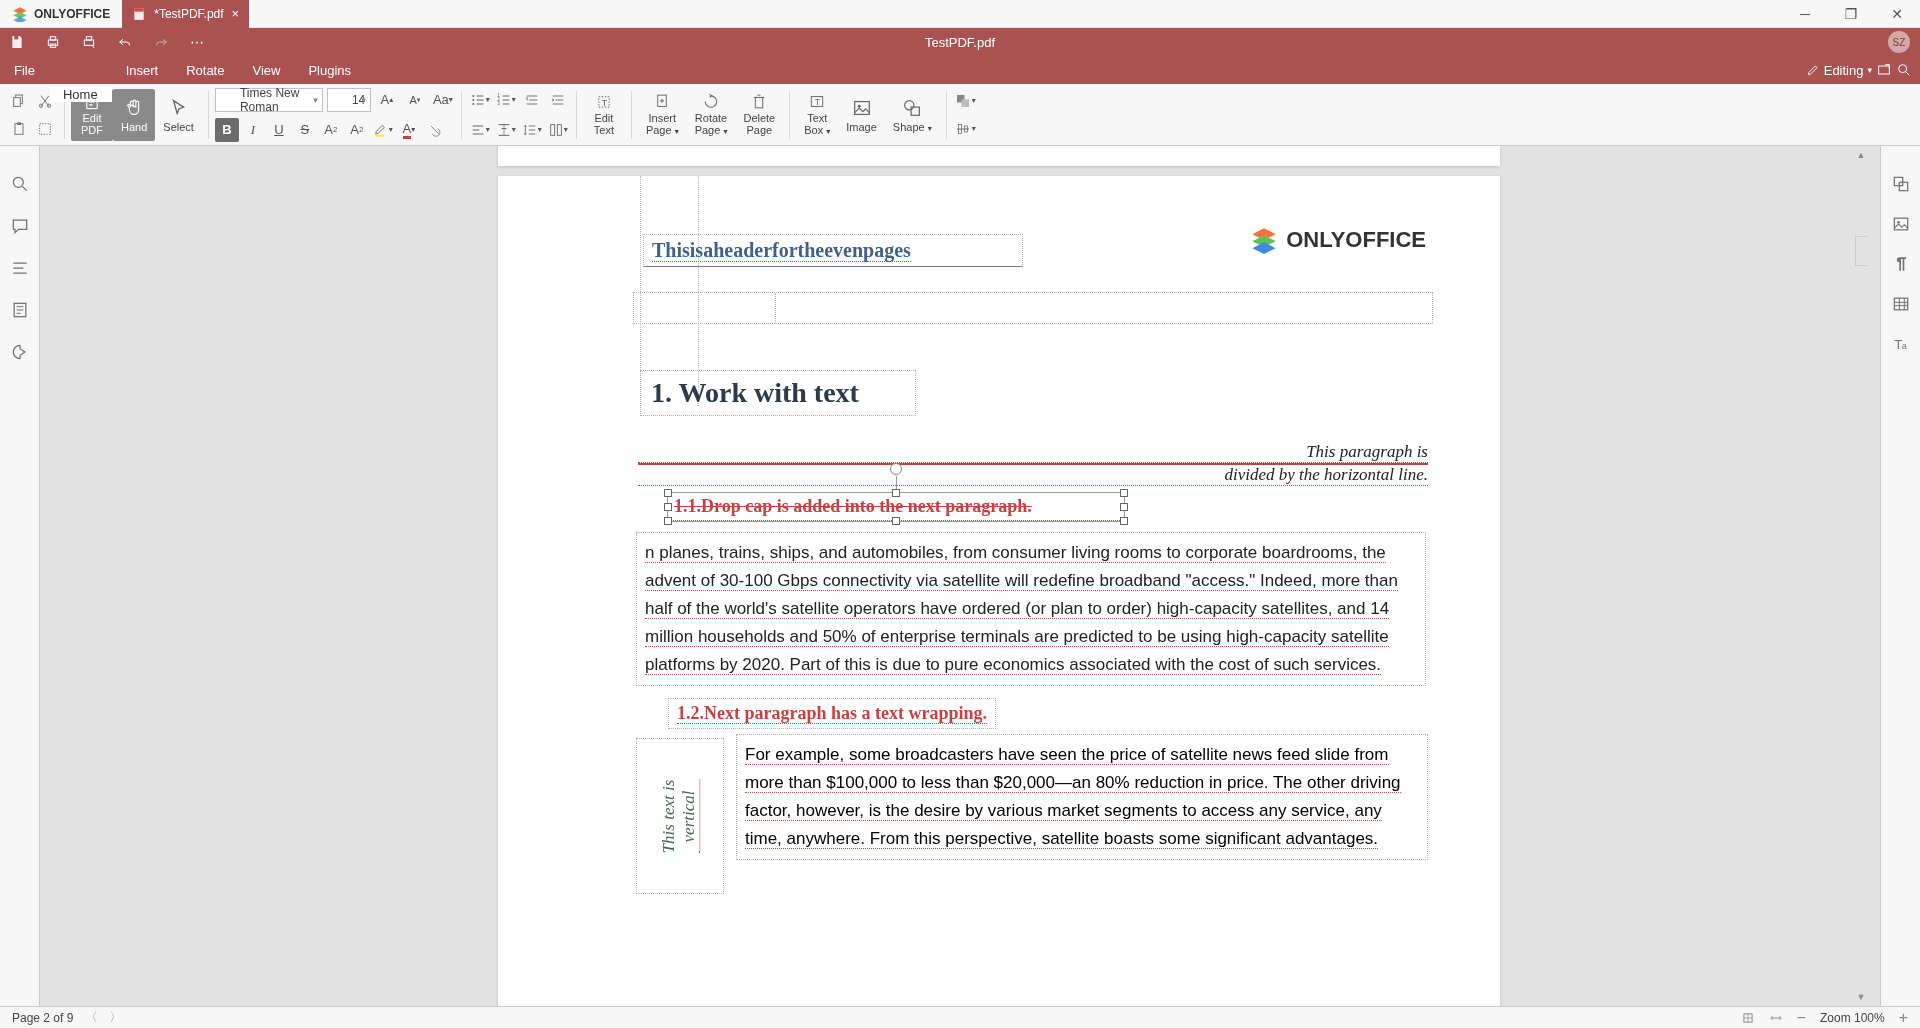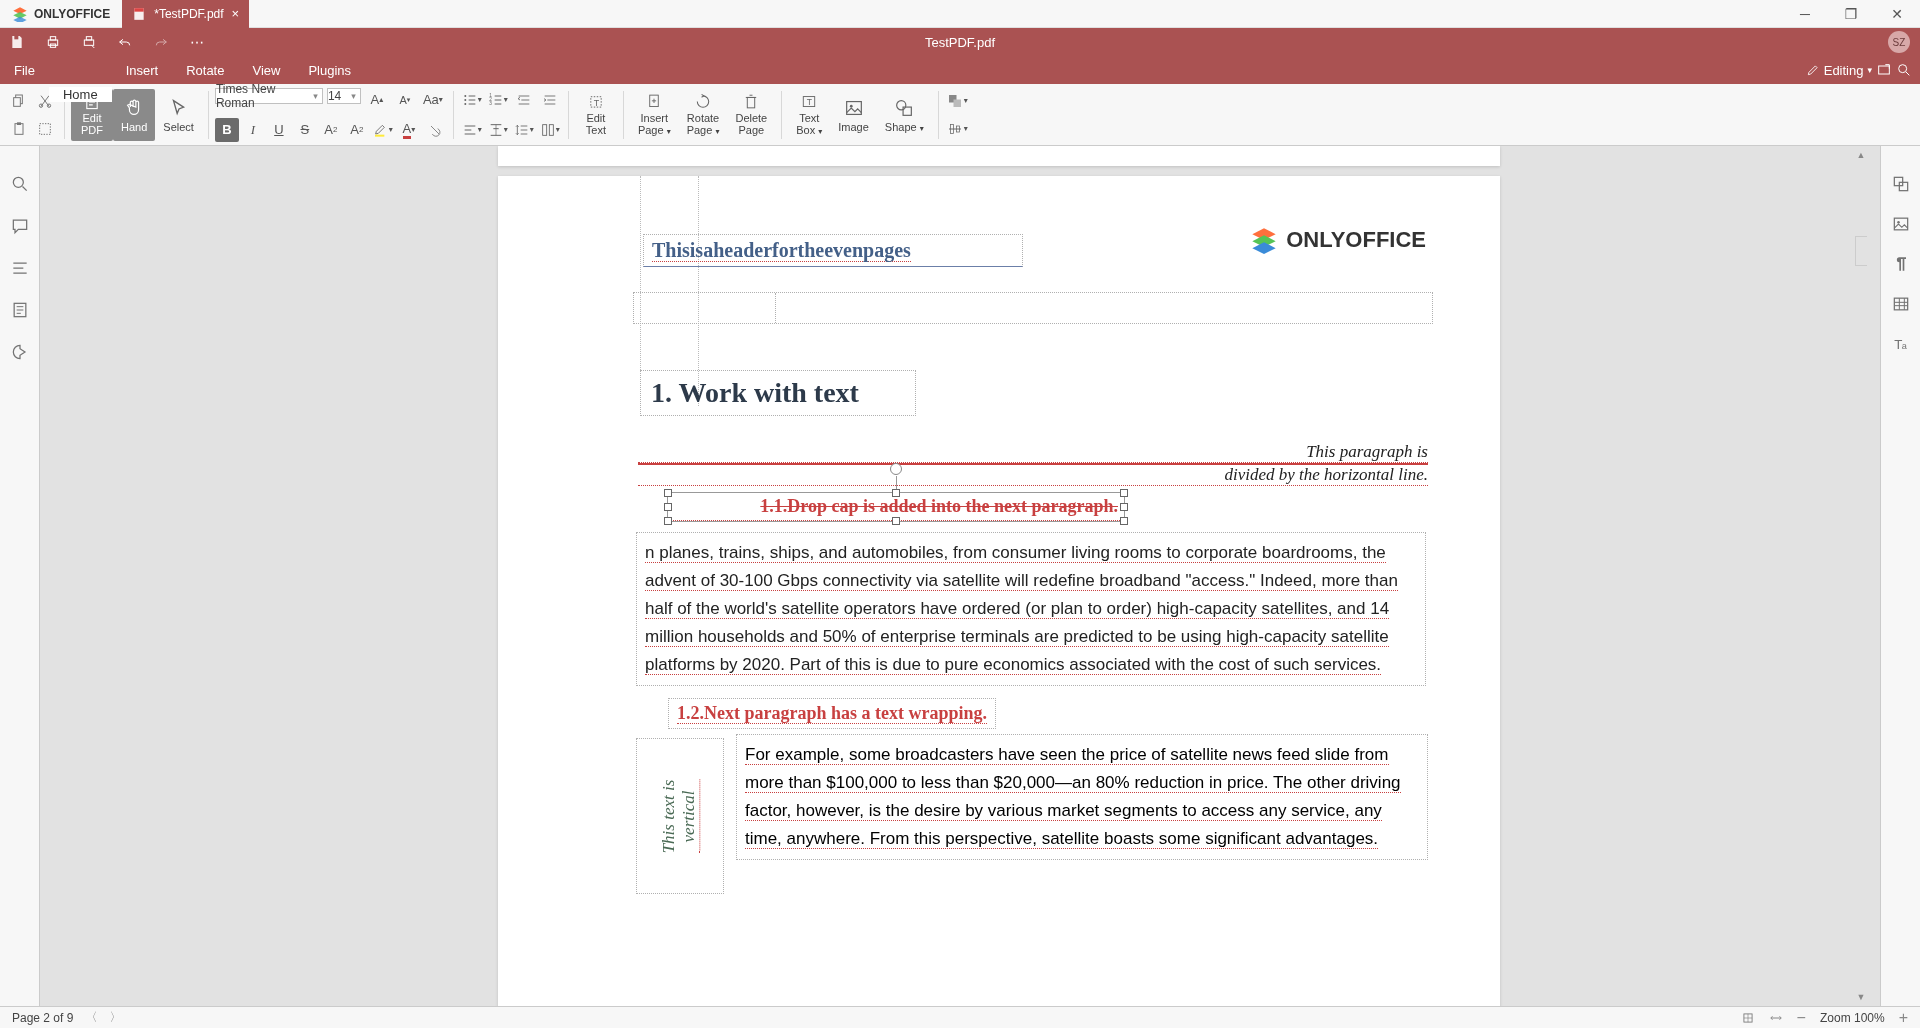--- a/index.html
+++ b/index.html
@@ -28,21 +28,21 @@
 
 
 .ribbon { height: 62px; background: #f7f7f7; border-bottom: 1px solid #cbcbcb; display: flex; align-items: center; padding: 0 6px; gap: 0; }
 .ribbon-sep { width: 1px; height: 48px; background: #d8d8d8; margin: 0 6px; }
 .rib-col { display: flex; flex-direction: column; gap: 4px; }
 .rib-btn { width: 26px; height: 24px; display: flex; align-items: center; justify-content: center; color: #555; }
 .rib-btn svg { width: 16px; height: 16px; }
 .big-btn { display: flex; flex-direction: column; align-items: center; justify-content: center; font-size: 11px; color: #444; padding: 4px 8px; gap: 2px; min-width: 42px; height: 52px; }
 .big-btn.dark { background: #8a8a8a; color: #fff; border-radius: 2px; }
 .big-btn svg { width: 22px; height: 22px; }
-.font-select { height: 16px; border: 1px solid #c0c0c0; background: #fff; font-size: 12px; padding: 0 18px 0 0; position: relative; color: #444; display:flex; align-items:center;}
+.font-select { height: 24px; border: 1px solid #c0c0c0; background: #fff; font-size: 12px; padding: 0 18px 0 24px; position: relative; color: #444; display:flex; align-items:center;}
 .font-select::after { content: "▾"; position: absolute; right: 4px; font-size: 9px; color: #888; }
 .font-name { width: 108px; }
 .font-size { width: 34px; }
 .fmt-btn { width: 24px; height: 24px; display: flex; align-items: center; justify-content: center; color: #555; font-size: 13px; }
 .fmt-btn.bold-active { background: #6b6b6b; color: #fff; border-radius: 2px; font-weight: bold; }
 
 
 .main { position: absolute; top: 146px; left: 0; right: 0; bottom: 22px; display: flex; }
 .left-rail { width: 40px; background: #f7f7f7; border-right: 1px solid #cbcbcb; display: flex; flex-direction: column; align-items: center; padding-top: 28px; gap: 22px; }
 .rail-btn { width: 20px; height: 20px; color: #737373; }
@@ -59,21 +59,21 @@
 .hdr-text { color: #446088; font-size: 20px; font-weight: bold; font-family: 'Times New Roman', serif; border-bottom: 1px dotted #c84040; }
 .oo-logo { position: absolute; right: 74px; top: 50px; display: flex; align-items: center; gap: 8px; font-size: 22px; font-weight: bold; color: #333; }
 .fillpara { left: 135px; top: 116px; width: 800px; height: 32px; display: flex; }
 .fill-left { width: 142px; border-right: 1px dotted #b0b0b0; }
 .fill-right { flex: 1; padding: 4px 8px; font-size: 17px; color: #222; }
 .fill-right span { background: #dbe6ee; border-bottom: 1px dotted #c84040; }
 .h1 { left: 142px; top: 194px; padding: 6px 10px; width: 276px; font-family: 'Times New Roman', serif; font-size: 28px; font-weight: bold; color: #2d3a4a; }
 .horiz { position: absolute; left: 140px; top: 266px; width: 790px; }
 .horiz-line { border-top: 2px solid #c84040; }
 .horiz-text { text-align: right; font-family: 'Times New Roman', serif; font-style: italic; font-size: 17px; color: #222; border-bottom: 1px dotted #c84040; }
-.sel-box { position: absolute; left: 169px; top: 316px; width: 458px; height: 30px; border: 1px solid #999; text-align: right; }
+.sel-box { position: absolute; left: 169px; top: 316px; width: 458px; height: 30px; border: 1px solid #999; }
 .sel-handle { position: absolute; width: 8px; height: 8px; border: 1px solid #666; background: #fff; }
 .sel-rotate { position:absolute; left:50%; top:-30px; transform:translateX(-50%); width:12px; height:12px; border:1px solid #888; border-radius:50%; background:#fff;}
 .sel-rotate::after{content:"";position:absolute;left:50%;top:12px;width:1px;height:16px;background:#999;}
 .subhdg { font-family: 'Times New Roman', serif; font-weight: bold; font-size: 18px; color: #c84040; text-decoration: line-through; border-bottom: 1px dotted #c84040; padding: 3px 6px; }
 .body1 { left: 138px; top: 356px; width: 790px; padding: 6px 8px; font-size: 17px; color: #222; line-height: 1.65; }
 .body1-text { border-bottom: 1px dotted #c84040; }
 .subhdg2-wrap { left: 170px; top: 522px; padding: 4px 8px; }
 .subhdg2 { font-family: 'Times New Roman', serif; font-weight: bold; font-size: 18px; color: #c84040; border-bottom: 1px dotted #c84040;}
 .vert-wrap { left: 138px; top: 562px; width: 88px; height: 156px; display: flex; align-items: center; justify-content: center; }
 .vert-text { transform: rotate(-90deg); font-family: 'Times New Roman', serif; font-style: italic; color: #4a6a55; font-size: 17px; white-space: nowrap; border-bottom: 1px dotted #c84040;}

